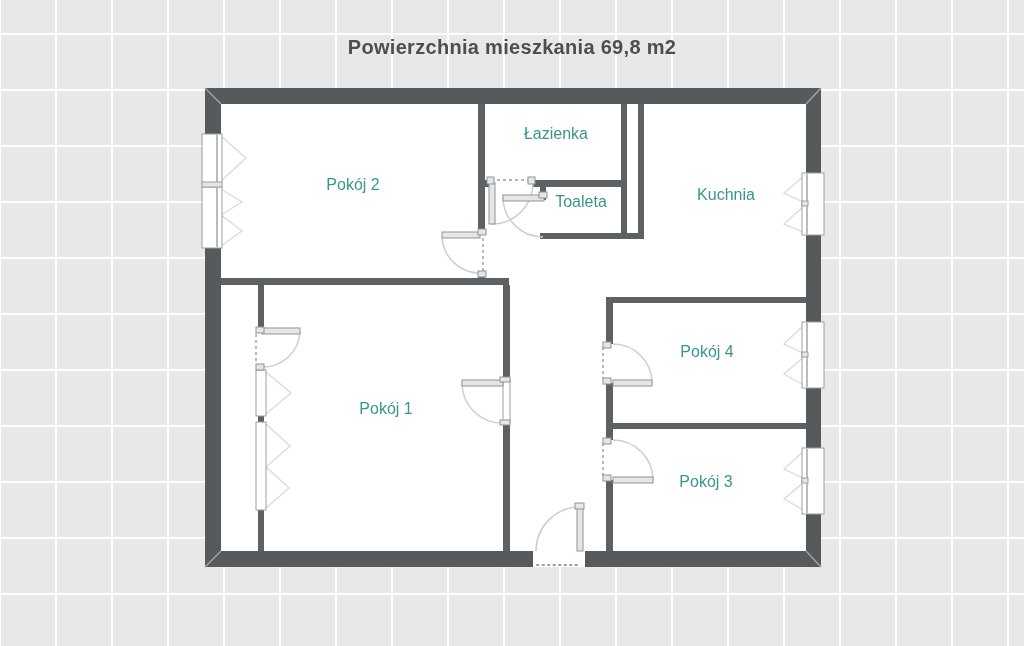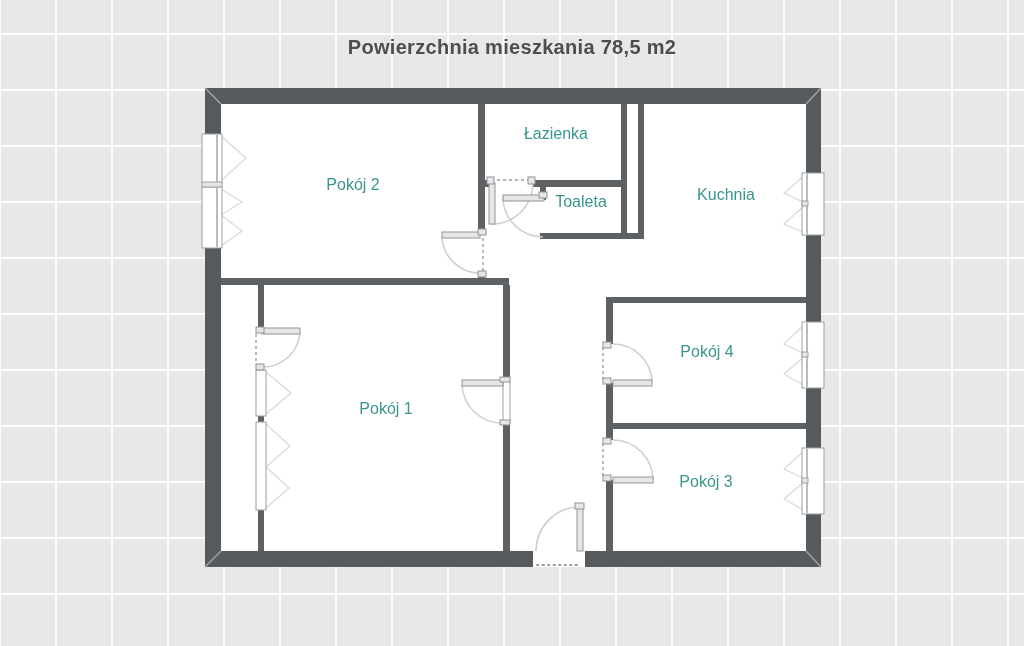--- a/index.html
+++ b/index.html
@@ -18,21 +18,21 @@
     text-align:center;font-size:20px;font-weight:bold;color:#4e4e4e;
     letter-spacing:.3px;
   }
   svg{position:absolute;left:0;top:0;}
   svg text{font-family:"Liberation Sans",sans-serif;font-size:16px;}
 </style>
 </head>
 <body>
 
 <div class="stage">
-  <div class="title">Powierzchnia mieszkania 78,5 m2</div>
+  <div class="title">Powierzchnia mieszkania 69,8 m2</div>
   <svg id="plan" width="1024" height="646" viewBox="0 0 1024 646">
       <rect x="221" y="104" width="585" height="447" fill="#ffffff"></rect>
       <rect x="478" y="104" width="7" height="128" fill="#5d6163"></rect>
       <rect x="478" y="272" width="7" height="9" fill="#5d6163"></rect>
       <rect x="221" y="278" width="288" height="7" fill="#5d6163"></rect>
       <rect x="258" y="285" width="6" height="45" fill="#5d6163"></rect>
       <rect x="258" y="365" width="6" height="6" fill="#5d6163"></rect>
       <rect x="258" y="415" width="6" height="8" fill="#5d6163"></rect>
       <rect x="258" y="510" width="6" height="41" fill="#5d6163"></rect>
       <rect x="503" y="285" width="7" height="95" fill="#5d6163"></rect>

